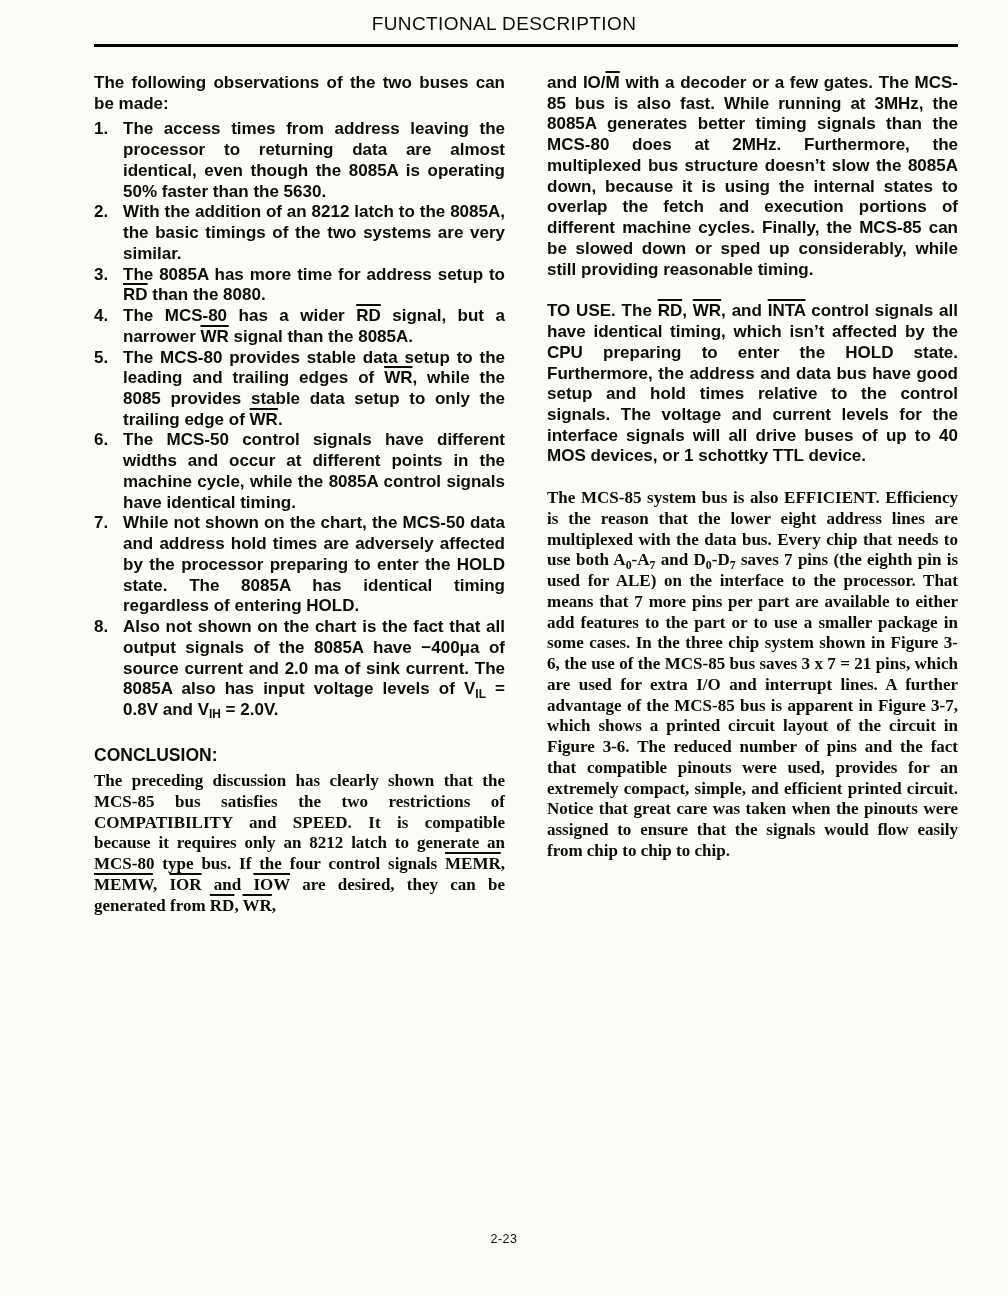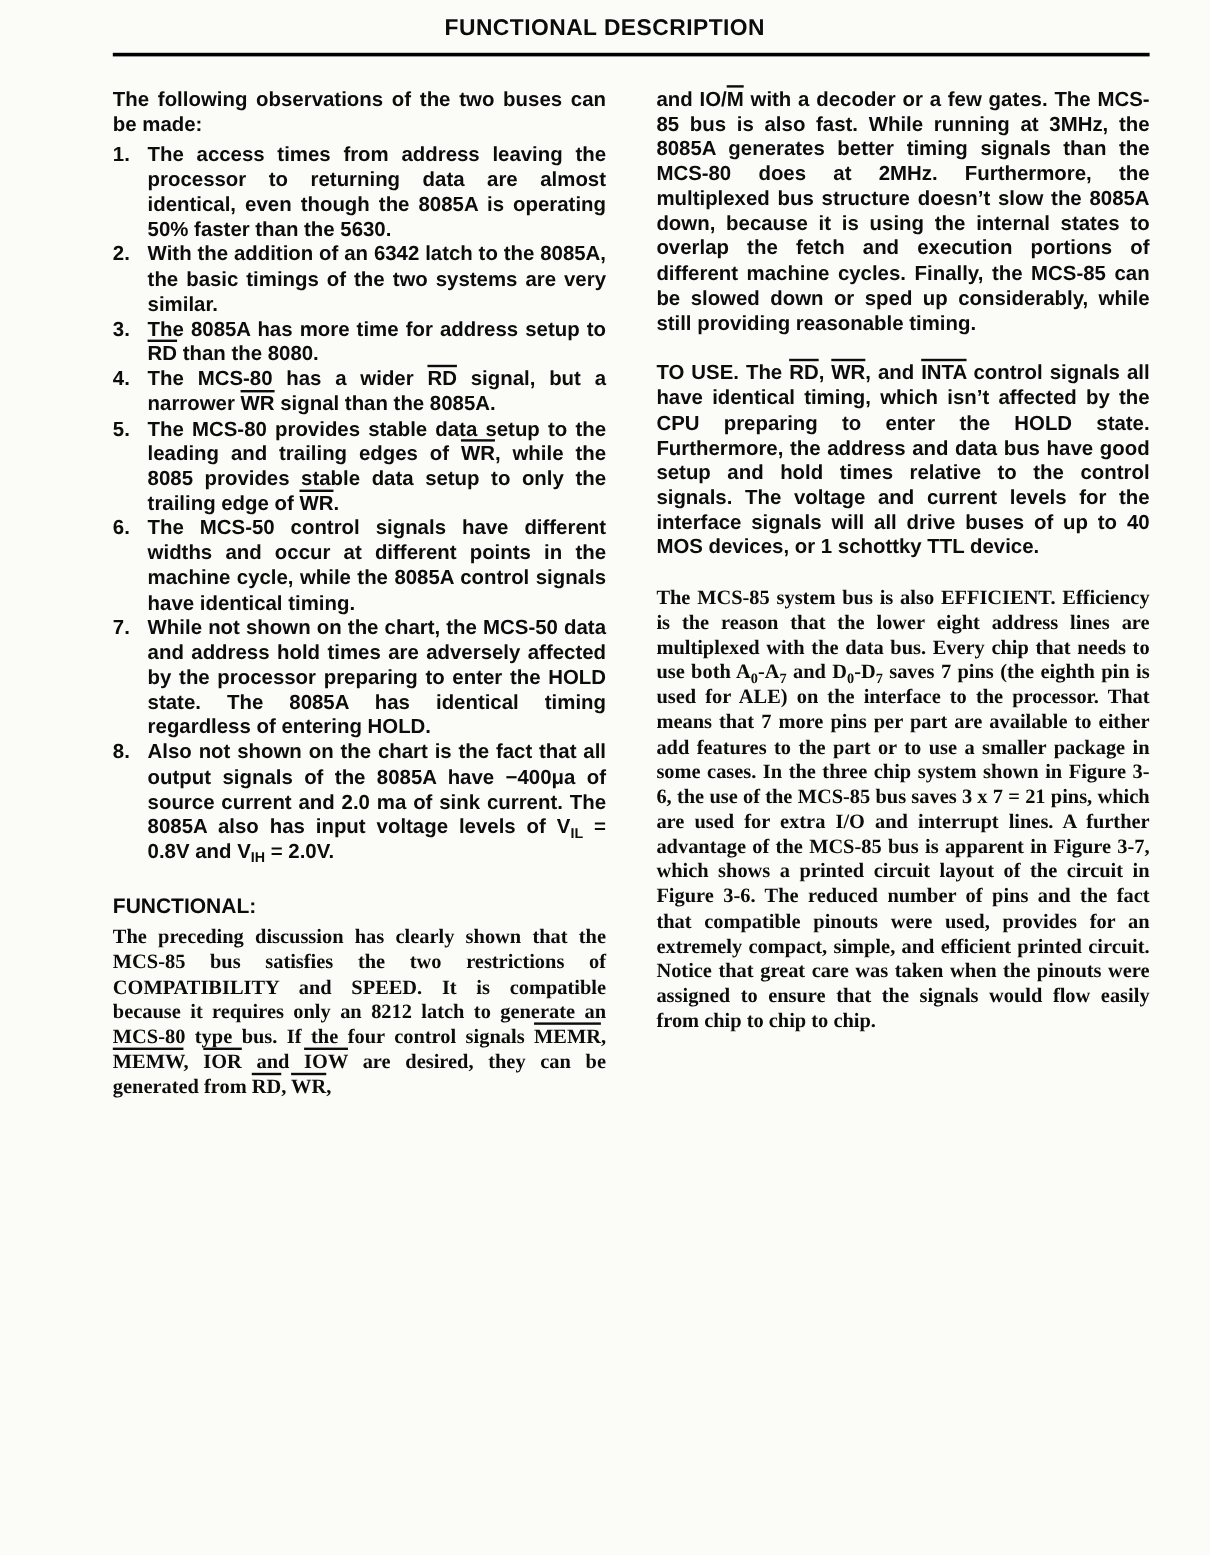--- a/index.html
+++ b/index.html
@@ -14,21 +14,21 @@
   .page {
     position: relative;
     width: 1008px;
     height: 1296px;
     overflow: hidden;
   }
   .header {
     padding-top: 13px;
     text-align: center;
     font-size: 19px;
-    font-weight: bold;
+    font-weight: normal;
     letter-spacing: 0.4px;
   }
   .rule {
     height: 3px;
     background: #000;
     margin: 9px 50px 0 94px;
   }
   .columns {
     display: flex;
     gap: 42px;
@@ -86,21 +86,21 @@
 
     <div class="col">
       <p class="intro">The following observations of the two buses can be made:</p>
 
       <div class="obs-item">
         <span class="obs-num">1.</span>
         <span class="obs-text">The access times from address leaving the processor to returning data are almost identical, even though the 8085A is operating 50% faster than the 5630.</span>
       </div>
       <div class="obs-item">
         <span class="obs-num">2.</span>
-        <span class="obs-text">With the addition of an 6342 latch to the 8085A, the basic timings of the two systems are very similar.</span>
+        <span class="obs-text">With the addition of an 8212 latch to the 8085A, the basic timings of the two systems are very similar.</span>
       </div>
       <div class="obs-item">
         <span class="obs-num">3.</span>
         <span class="obs-text">The 8085A has more time for address setup to <span class="ov">RD</span> than the 8080.</span>
       </div>
       <div class="obs-item">
         <span class="obs-num">4.</span>
         <span class="obs-text">The MCS-80 has a wider <span class="ov">RD</span> signal, but a narrower <span class="ov">WR</span> signal than the 8085A.</span>
       </div>
       <div class="obs-item">
@@ -113,26 +113,27 @@
       </div>
       <div class="obs-item">
         <span class="obs-num">7.</span>
         <span class="obs-text">While not shown on the chart, the MCS-50 data and address hold times are adversely affected by the processor preparing to enter the HOLD state. The 8085A has identical timing regardless of entering HOLD.</span>
       </div>
       <div class="obs-item">
         <span class="obs-num">8.</span>
         <span class="obs-text">Also not shown on the chart is the fact that all output signals of the 8085A have −400μa of source current and 2.0 ma of sink current. The 8085A also has input voltage levels of V<sub>IL</sub> = 0.8V and V<sub>IH</sub> = 2.0V.</span>
       </div>
 
-      <h2 class="conclusion-heading">FUNCTIONAL:</h2>
+      <h2 class="conclusion-heading">CONCLUSION:</h2>
       <p class="para">The preceding discussion has clearly shown that the MCS-85 bus satisfies the two restrictions of COMPATIBILITY and SPEED. It is compatible because it requires only an 8212 latch to generate an MCS-80 type bus. If the four control signals <span class="ov">MEMR</span>, <span class="ov">MEMW</span>, <span class="ov">IOR</span> and <span class="ov">IOW</span> are desired, they can be generated from <span class="ov">RD</span>, <span class="ov">WR</span>,</p>
     </div>
 
     <div class="col">
       <p class="para">and IO/<span class="ov">M</span> with a decoder or a few gates. The MCS-85 bus is also fast. While running at 3MHz, the 8085A generates better timing signals than the MCS-80 does at 2MHz. Furthermore, the multiplexed bus structure doesn’t slow the 8085A down, because it is using the internal states to overlap the fetch and execution portions of different machine cycles. Finally, the MCS-85 can be slowed down or sped up considerably, while still providing reasonable timing.</p>
       <p class="para">TO USE. The <span class="ov">RD</span>, <span class="ov">WR</span>, and <span class="ov">INTA</span> control signals all have identical timing, which isn’t affected by the CPU preparing to enter the HOLD state. Furthermore, the address and data bus have good setup and hold times relative to the control signals. The voltage and current levels for the interface signals will all drive buses of up to 40 MOS devices, or 1 schottky TTL device.</p>
       <p class="para">The MCS-85 system bus is also EFFICIENT. Efficiency is the reason that the lower eight address lines are multiplexed with the data bus. Every chip that needs to use both A<sub>0</sub>-A<sub>7</sub> and D<sub>0</sub>-D<sub>7</sub> saves 7 pins (the eighth pin is used for ALE) on the interface to the processor. That means that 7 more pins per part are available to either add features to the part or to use a smaller package in some cases. In the three chip system shown in Figure 3-6, the use of the MCS-85 bus saves 3 x 7 = 21 pins, which are used for extra I/O and interrupt lines. A further advantage of the MCS-85 bus is apparent in Figure 3-7, which shows a printed circuit layout of the circuit in Figure 3-6. The reduced number of pins and the fact that compatible pinouts were used, provides for an extremely compact, simple, and efficient printed circuit. Notice that great care was taken when the pinouts were assigned to ensure that the signals would flow easily from chip to chip to chip.</p>
     </div>
 
   </div>
 
+  <div class="footer">2-23</div>
 
 </div>
 
 </body></html>

